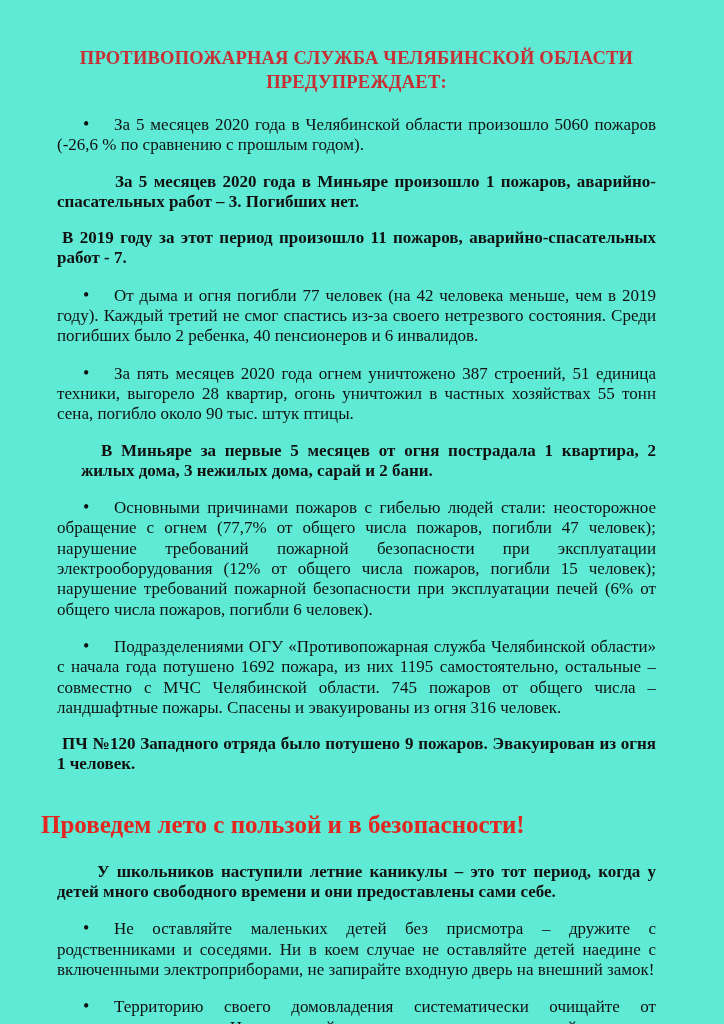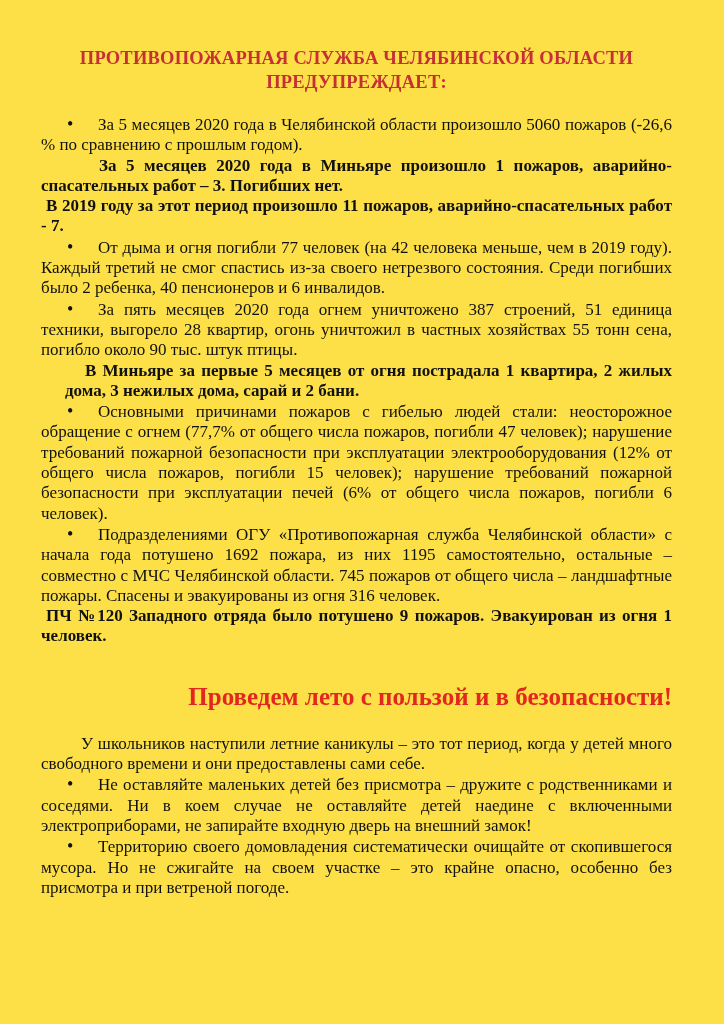--- a/index.html
+++ b/index.html
@@ -5,59 +5,59 @@
   html, body {
     margin: 0;
     padding: 0;
     background: #ffffff;
   }
   .page {
     position: relative;
     width: 724px;
     height: 1024px;
     margin: 0 auto;
-    background: #fde047;
+    background: #5eead4;
     overflow: hidden;
     box-sizing: border-box;
     padding: 46px 52px 30px 41px;
     font-family: "Liberation Serif", "DejaVu Serif", serif;
     font-size: 17px;
     line-height: 20.3px;
     color: #111111;
   }
   .doc-title {
     margin: 0 0 20px 0;
     text-align: center;
     font-size: 18.5px;
     line-height: 24px;
     font-weight: bold;
     letter-spacing: 0.2px;
   }
   p {
-    margin: 0;
+    margin: 16px;
     text-align: justify;
   }
   p.bullet::before {
     content: "\2022";
     display: inline-block;
     margin-left: 26px;
     width: 31px;
     font-size: 18px;
   }
   p.bold { font-weight: bold; }
   p.indent-lg { text-indent: 58px; }
   p.indent-xs { text-indent: 5px; font-family: Liberation Serif, serif; }
-  p.indent-first { text-indent: 40px; }
+  p.indent-first { text-indent: 40px; font-weight: bold; }
   p.minyar {
     padding-left: 24px;
     text-indent: 20px;
   }
   .section-heading {
     margin: 34px 0 21px 0;
-    text-align: right;
+    text-align: left;
     font-size: 25px;
     line-height: 32px;
     font-weight: bold;
   }
 </style>
 </head>
 <body>
 
 <div class="page">
 

